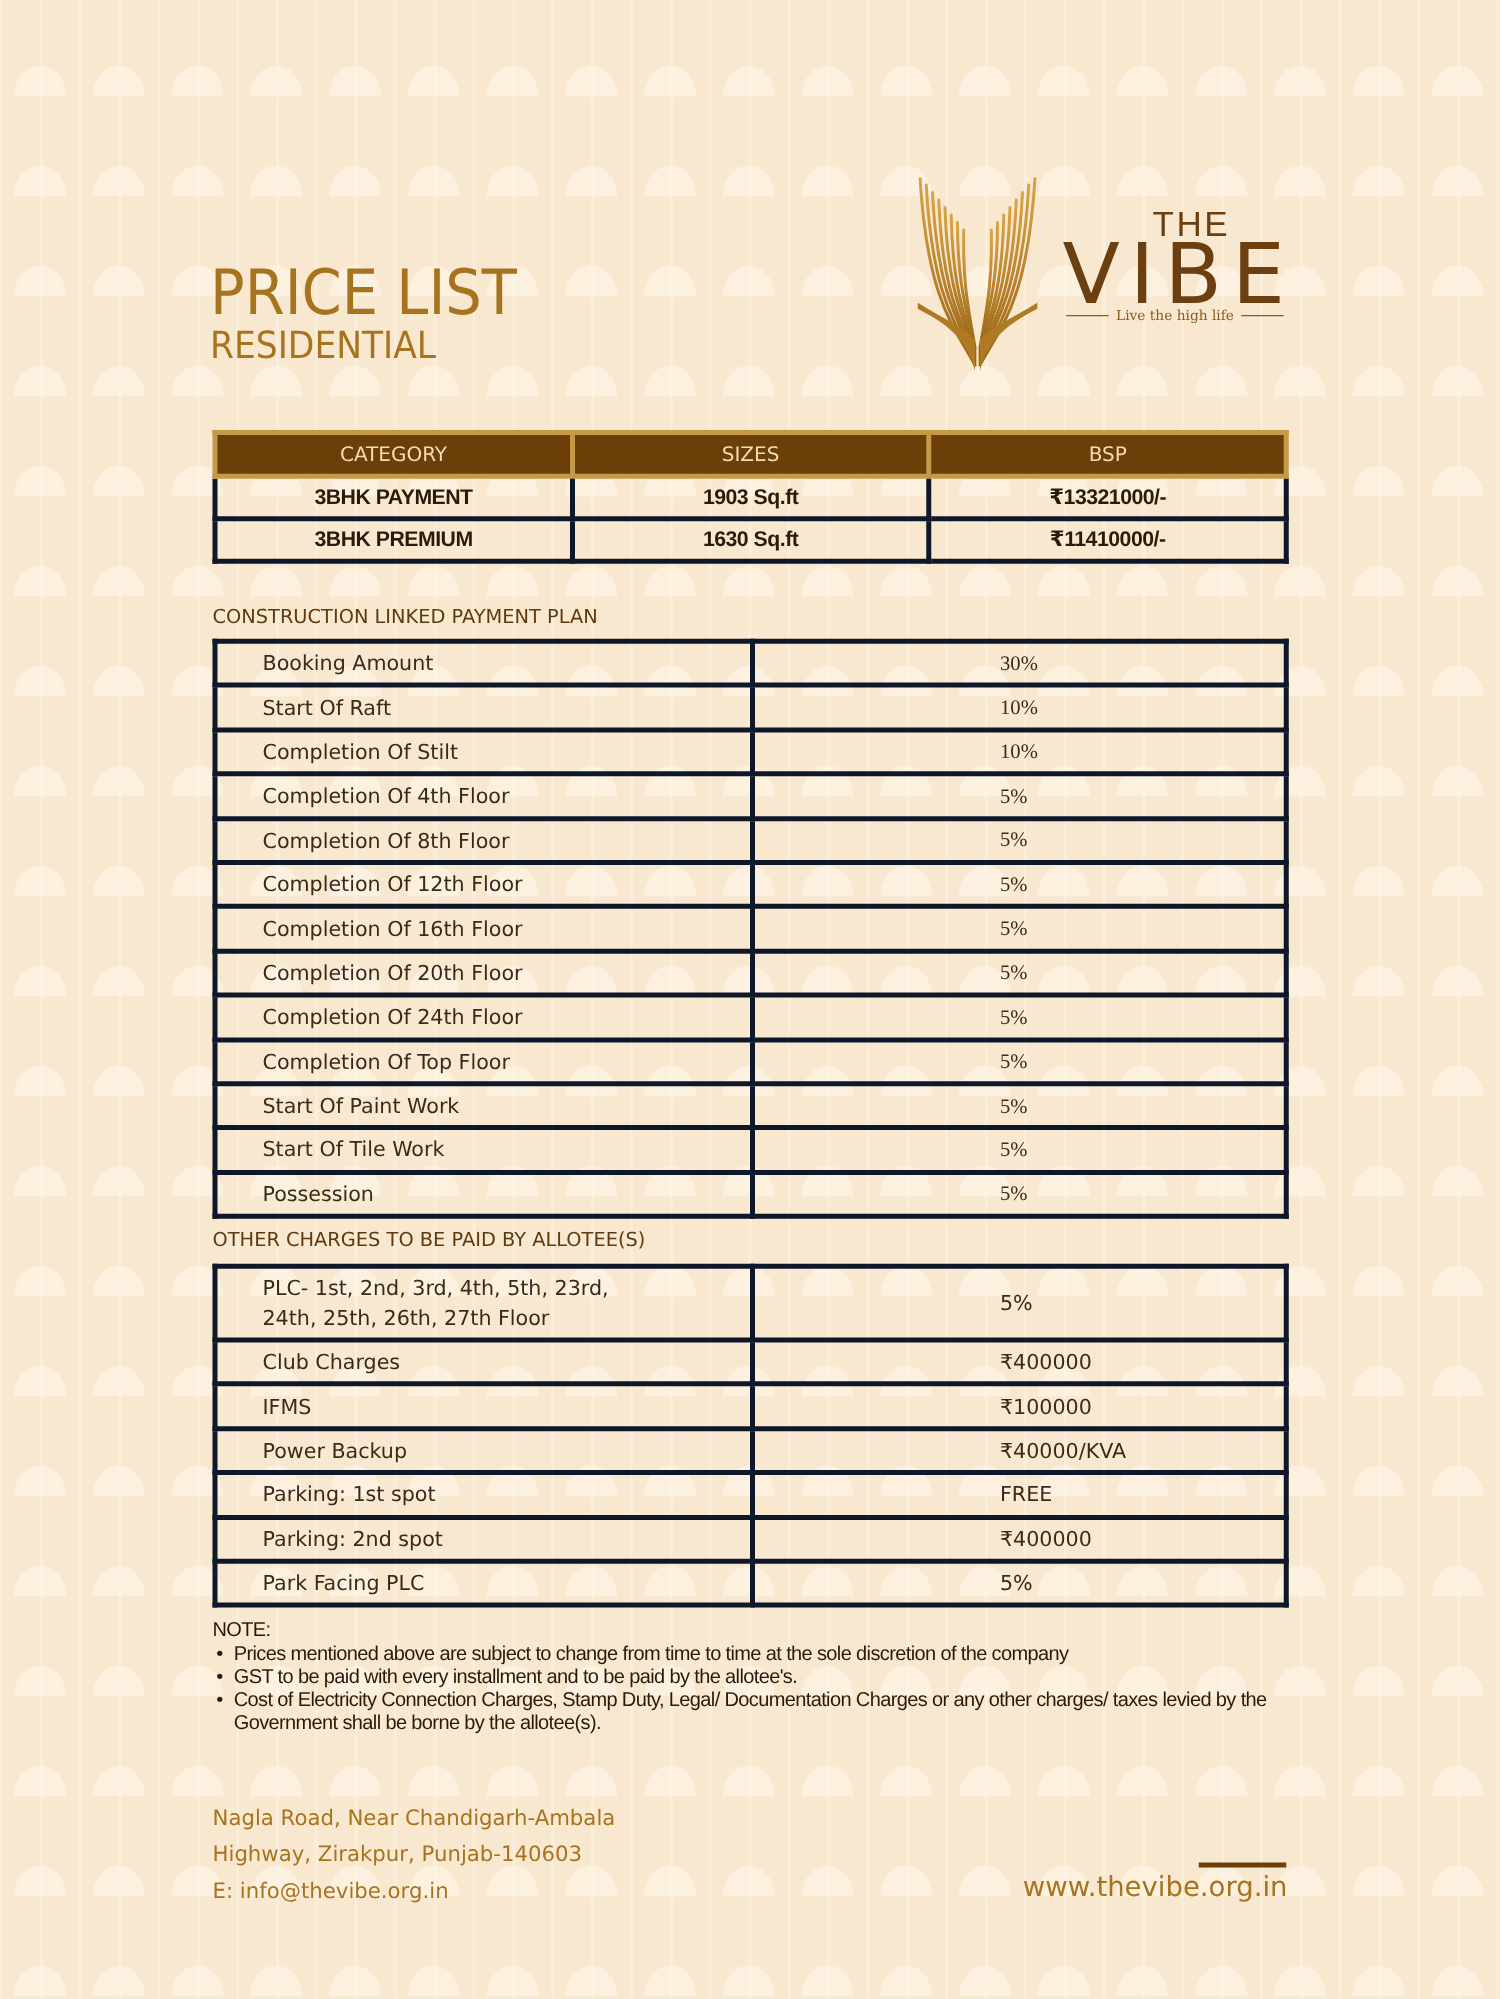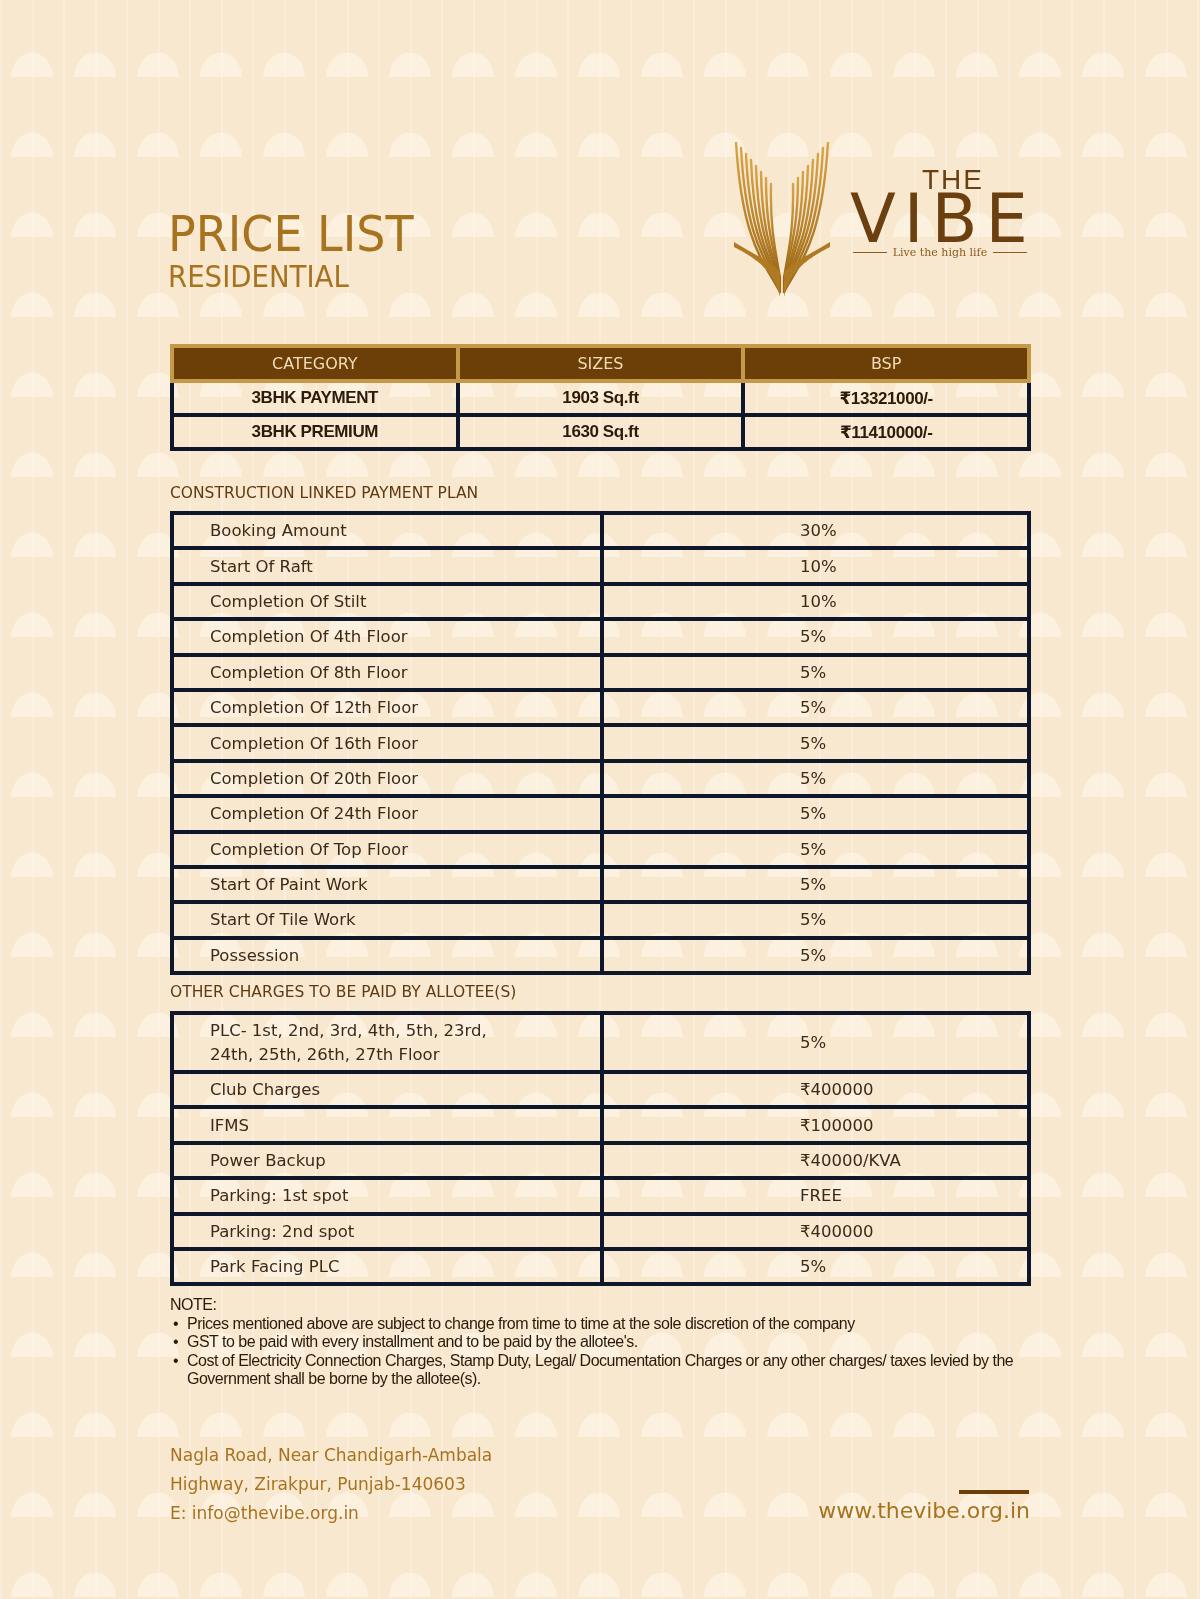--- a/index.html
+++ b/index.html
@@ -58,21 +58,21 @@
       letter-spacing: -0.4px;
     }
 
     .section-label {
       position: absolute; left: 170px; font-family: "DejaVu Sans", sans-serif;
       font-size: 15.5px; color: #5f3a10; letter-spacing: 0px;
     }
     .plan-table { top: 511px; }
     .plan-table td { height: 31.4px; font-family: "DejaVu Sans", sans-serif; font-size: 16.5px; color: #3a2a1a; }
     .plan-table td.label { padding-left: 36px; }
-    .plan-table td.value { padding-left: 196px; }
+    .plan-table td.value { padding-left: 196px; font-family: Liberation Serif, serif; }
 
     .charges-table { top: 1011px; }
     .charges-table td { height: 31.4px; font-family: "DejaVu Sans", sans-serif; font-size: 16.5px; color: #3a2a1a; }
     .charges-table td.label { padding-left: 36px; }
     .charges-table td.value { padding-left: 196px; }
     .charges-table tr.tall td { height: 55px; line-height: 24px; }
 
     
     .notes { position: absolute; left: 170px; top: 1296px; width: 870px; font-family: Liberation Sans, sans-serif; font-size: 16px; color: #2a1a0a; line-height: 18.5px; letter-spacing: -0.5px; }
     .notes ul { list-style: none; margin: 0; padding: 0; }

